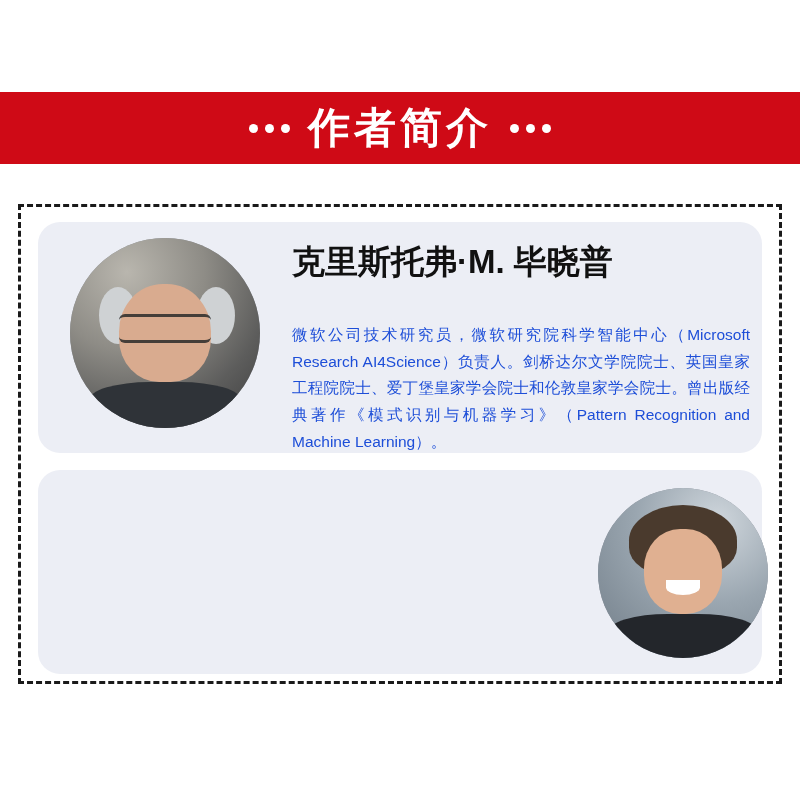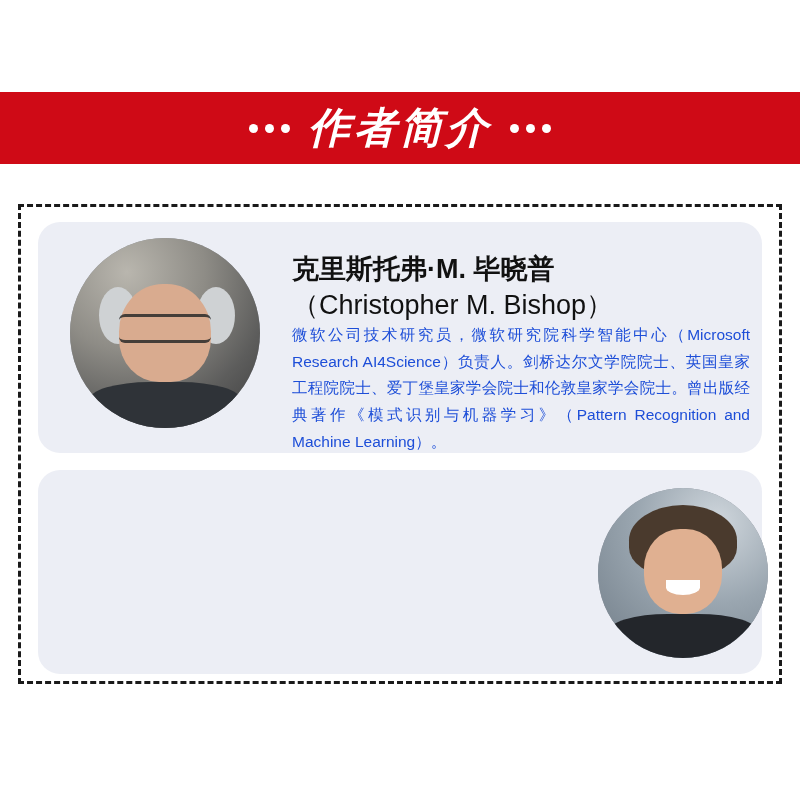--- a/index.html
+++ b/index.html
@@ -29,21 +29,20 @@
     height: 72px;
     background: #cf0a16;
     display: flex;
     align-items: center;
     justify-content: center;
   }
   .banner-inner {
     display: flex;
     align-items: center;
     gap: 18px;
-    font-style: italic;
   }
   .dots {
     display: flex;
     align-items: center;
     gap: 7px;
   }
   .dots span {
     display: block;
     width: 9px;
     height: 9px;
@@ -203,26 +202,25 @@
     bottom: 0;
     width: 88%;
     height: 26%;
     background: #23262b;
     border-radius: 40% 40% 0 0;
   }
 
   
   .author-name {
     position: absolute;
-    font-size: 27px;
+    font-size: 33px;
     font-weight: bold;
     color: #111111;
     line-height: 1.32;
     white-space: nowrap;
-    margin-top: 12px;
   }
   .name-1 {
     left: 292px;
     top: 240px;
     text-align: left;
   }
   .name-2 {
     left: 64px;
     top: 498px;
     width: 510px;
@@ -281,21 +279,20 @@
       <div class="hairl"></div>
       <div class="hairr"></div>
       <div class="face"></div>
       <div class="glasses"></div>
       <div class="body"></div>
     </div>
   </div>
 
   <div class="author-name name-1">
     <div>克里斯托弗·M. 毕晓普</div>
-    <div class="name-latin">（Christopher M. Bishop）</div>
   </div>
 
   <div class="bio bio-1">微软公司技术研究员，微软研究院科学智能中心（Microsoft Research AI4Science）负责人。剑桥达尔文学院院士、英国皇家工程院院士、爱丁堡皇家学会院士和伦敦皇家学会院士。曾出版经典著作《模式识别与机器学习》（Pattern Recognition and Machine Learning）。</div>
 
   <div class="card card-bottom"></div>
 
   <div class="portrait portrait-2">
     <div class="ph ph-2">
       <div class="hair"></div>
       <div class="face"></div>

